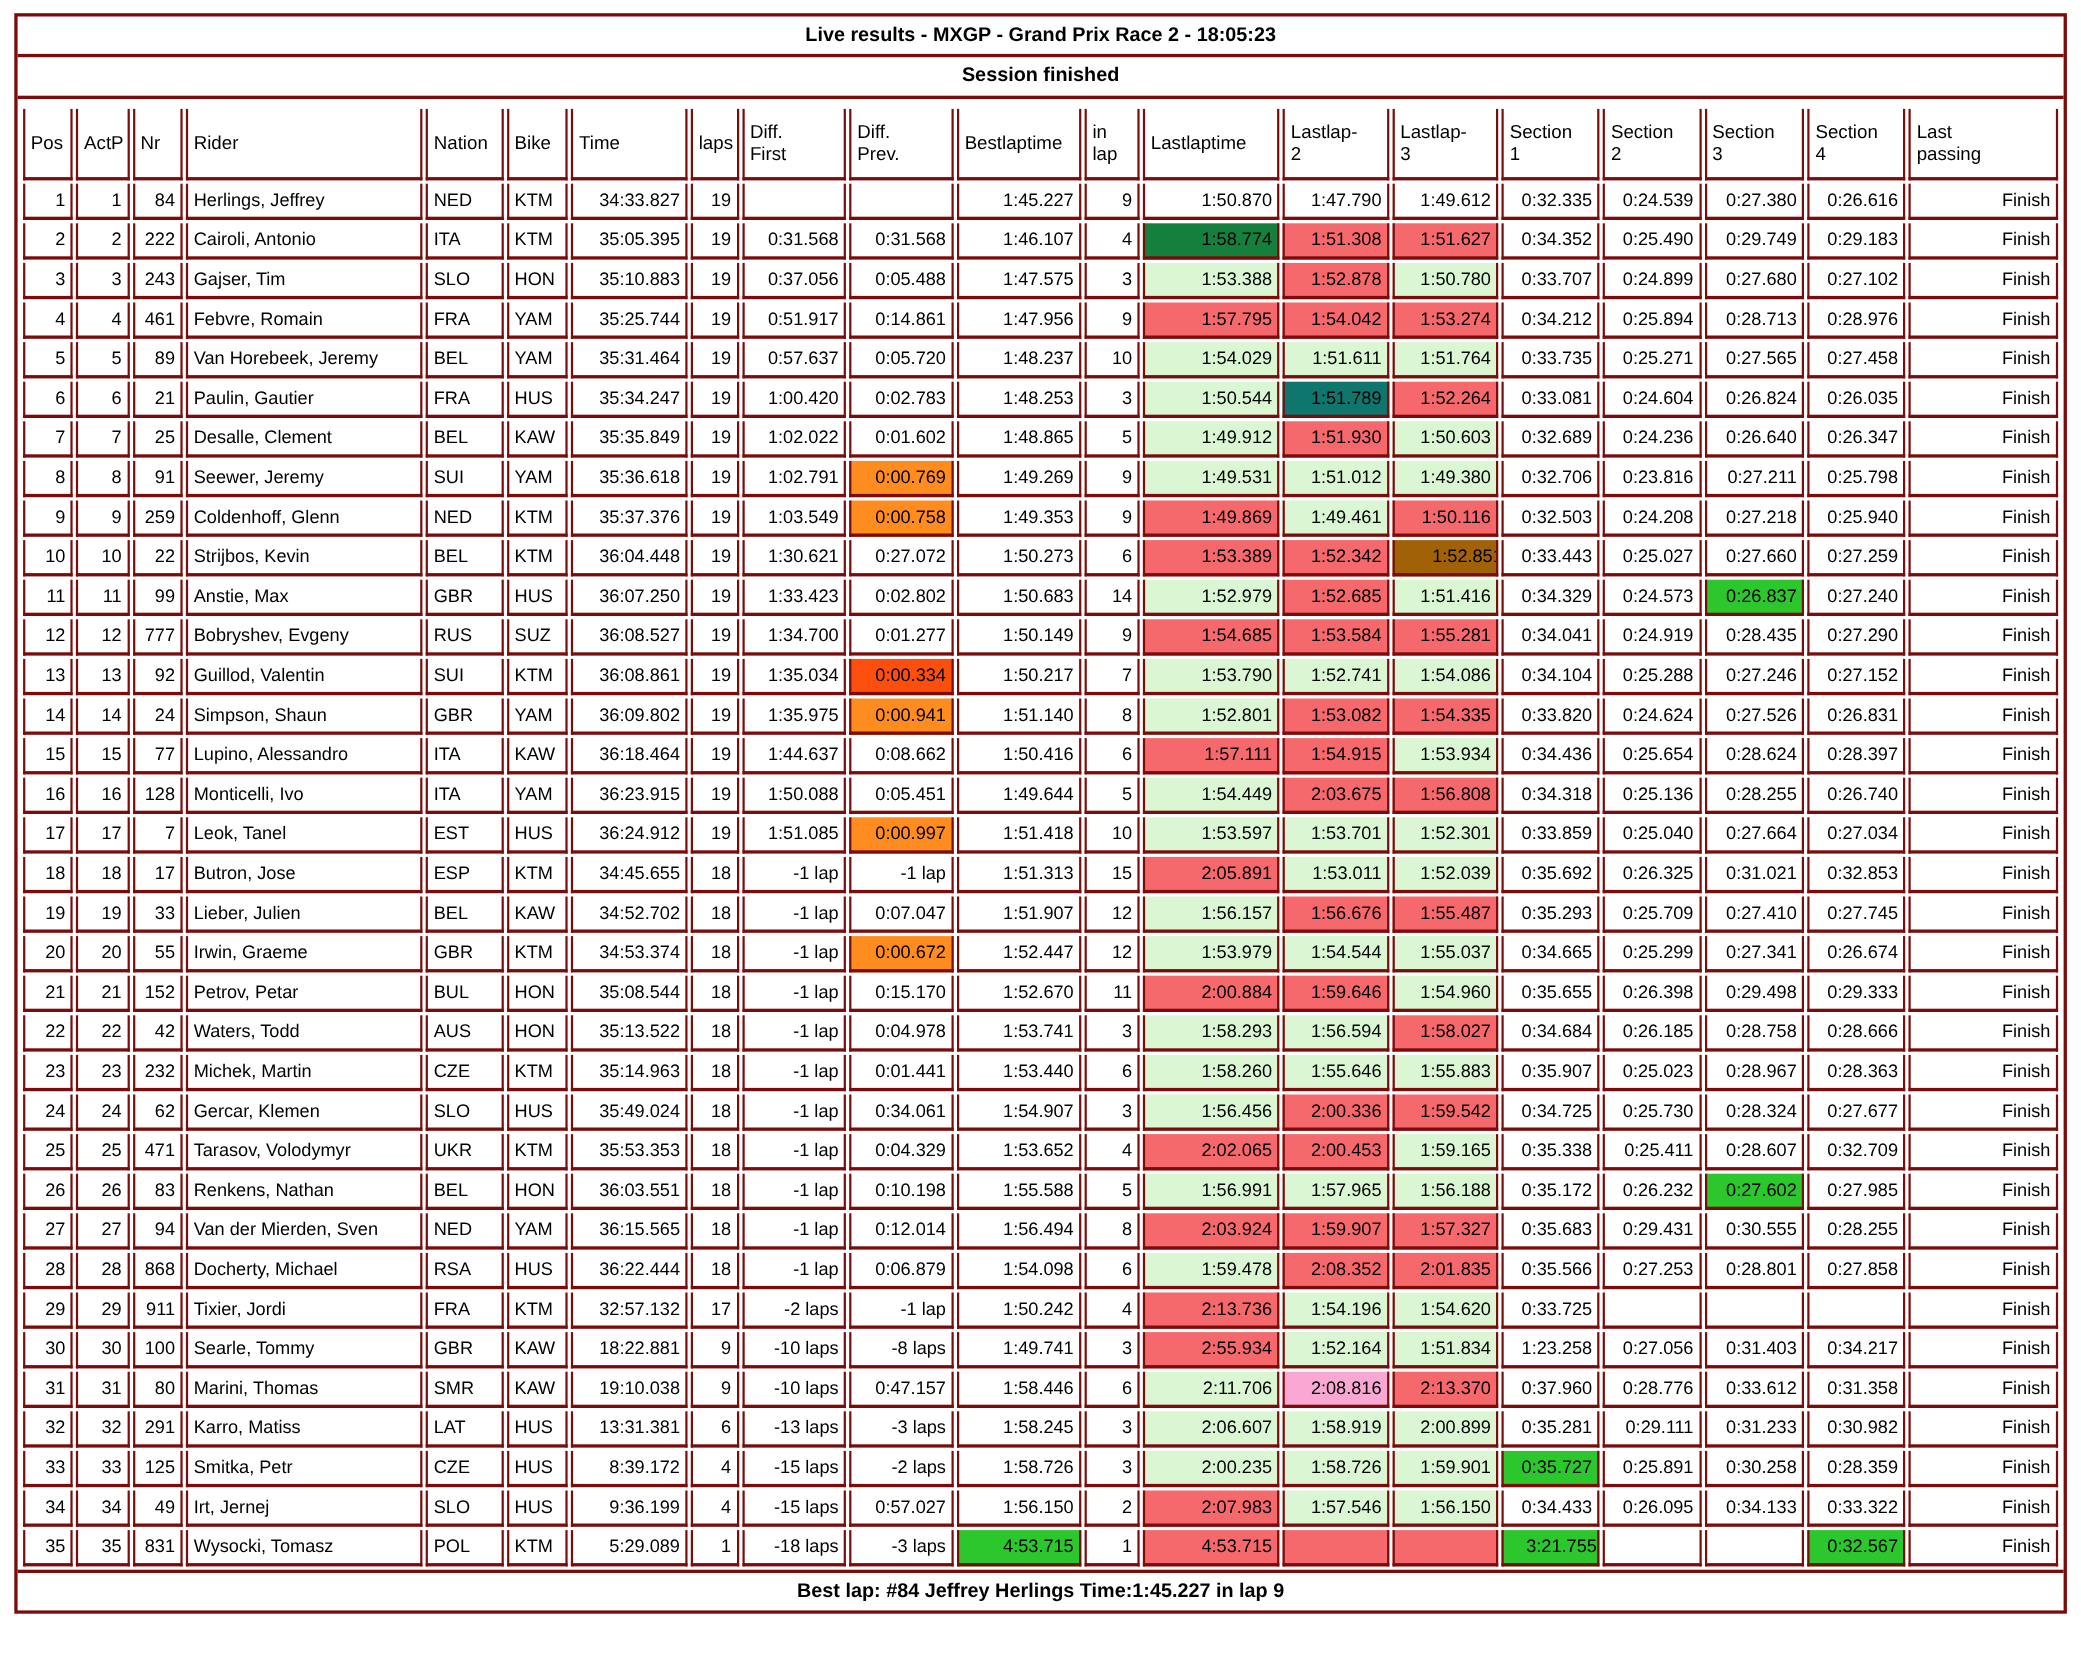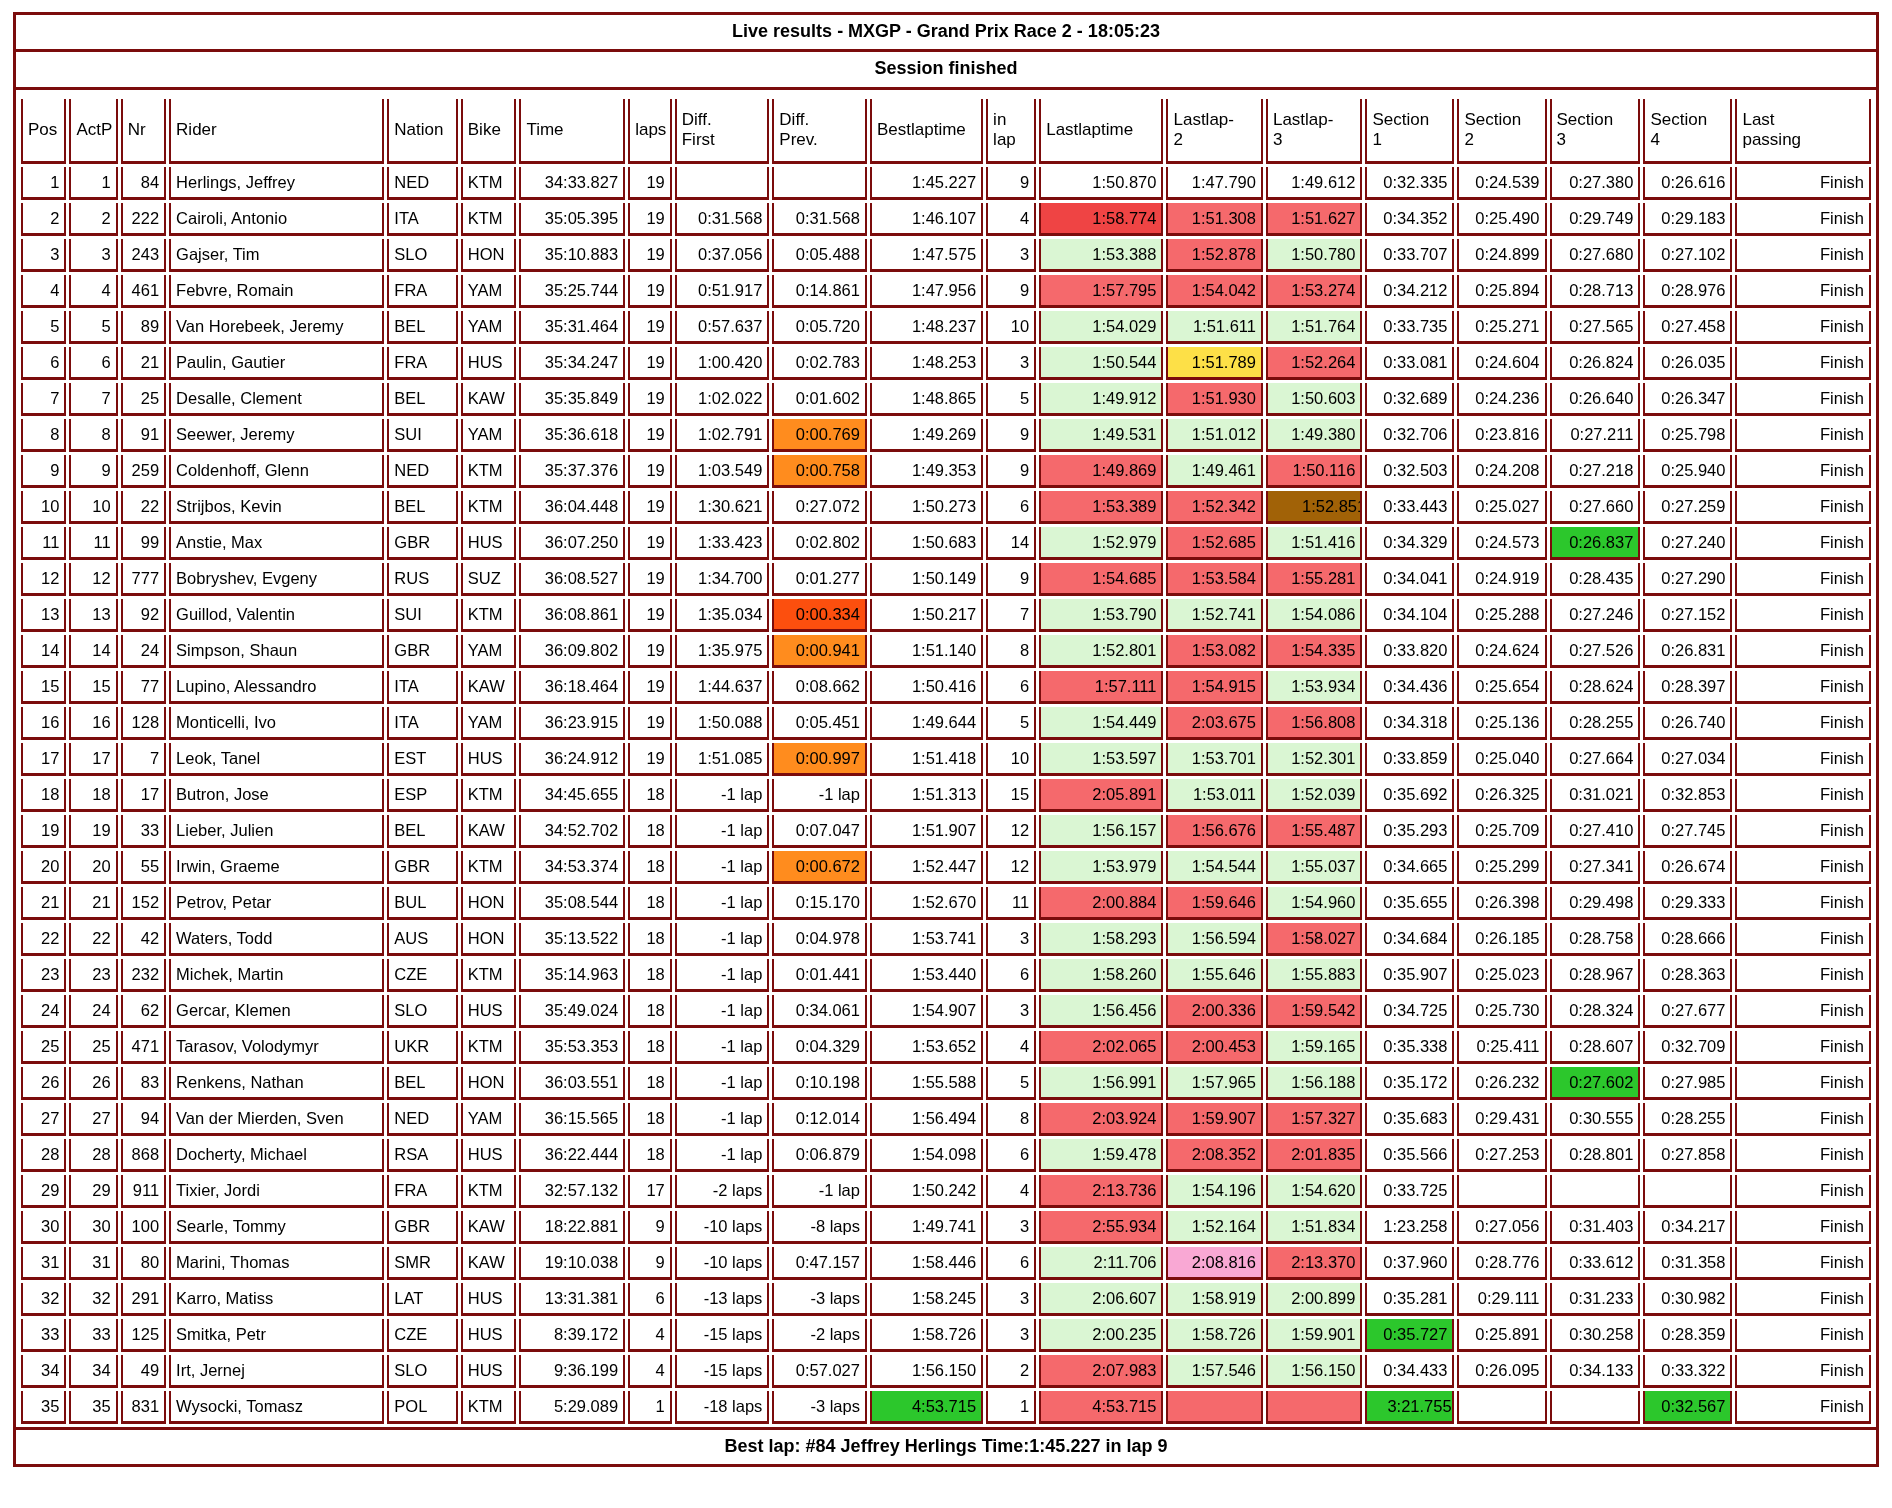--- a/index.html
+++ b/index.html
@@ -116,21 +116,21 @@
               <td class="ar">222</td>
               <td class="al">Cairoli, Antonio</td>
               <td class="al">ITA</td>
               <td class="al">KTM</td>
               <td class="ar">35:05.395</td>
               <td class="ar">19</td>
               <td class="ar">0:31.568</td>
               <td class="ar">0:31.568</td>
               <td class="ar">1:46.107</td>
               <td class="ar">4</td>
-              <td class="ar" style="background: #ef4444; padding-left: 20px;">1:58.774</td>
+              <td class="ar" style="background: #15803d; padding-left: 20px;">1:58.774</td>
               <td class="ar" style="background: rgb(245, 105, 108);">1:51.308</td>
               <td class="ar" style="background: rgb(245, 105, 108);">1:51.627</td>
               <td class="ar">0:34.352</td>
               <td class="ar">0:25.490</td>
               <td class="ar">0:29.749</td>
               <td class="ar">0:29.183</td>
               <td class="ar">Finish</td>
             </tr>
             <tr>
               <td class="ar">3</td>
@@ -205,21 +205,21 @@
               <td class="al">Paulin, Gautier</td>
               <td class="al">FRA</td>
               <td class="al">HUS</td>
               <td class="ar">35:34.247</td>
               <td class="ar">19</td>
               <td class="ar">1:00.420</td>
               <td class="ar">0:02.783</td>
               <td class="ar">1:48.253</td>
               <td class="ar">3</td>
               <td class="ar" style="background: rgb(218, 246, 211);">1:50.544</td>
-              <td class="ar" style="background: #fde047; margin-left: 28px;">1:51.789</td>
+              <td class="ar" style="background: #0f766e; margin-left: 28px;">1:51.789</td>
               <td class="ar" style="background: rgb(245, 105, 108);">1:52.264</td>
               <td class="ar">0:33.081</td>
               <td class="ar">0:24.604</td>
               <td class="ar">0:26.824</td>
               <td class="ar">0:26.035</td>
               <td class="ar">Finish</td>
             </tr>
             <tr>
               <td class="ar">7</td>
               <td class="ar">7</td>

